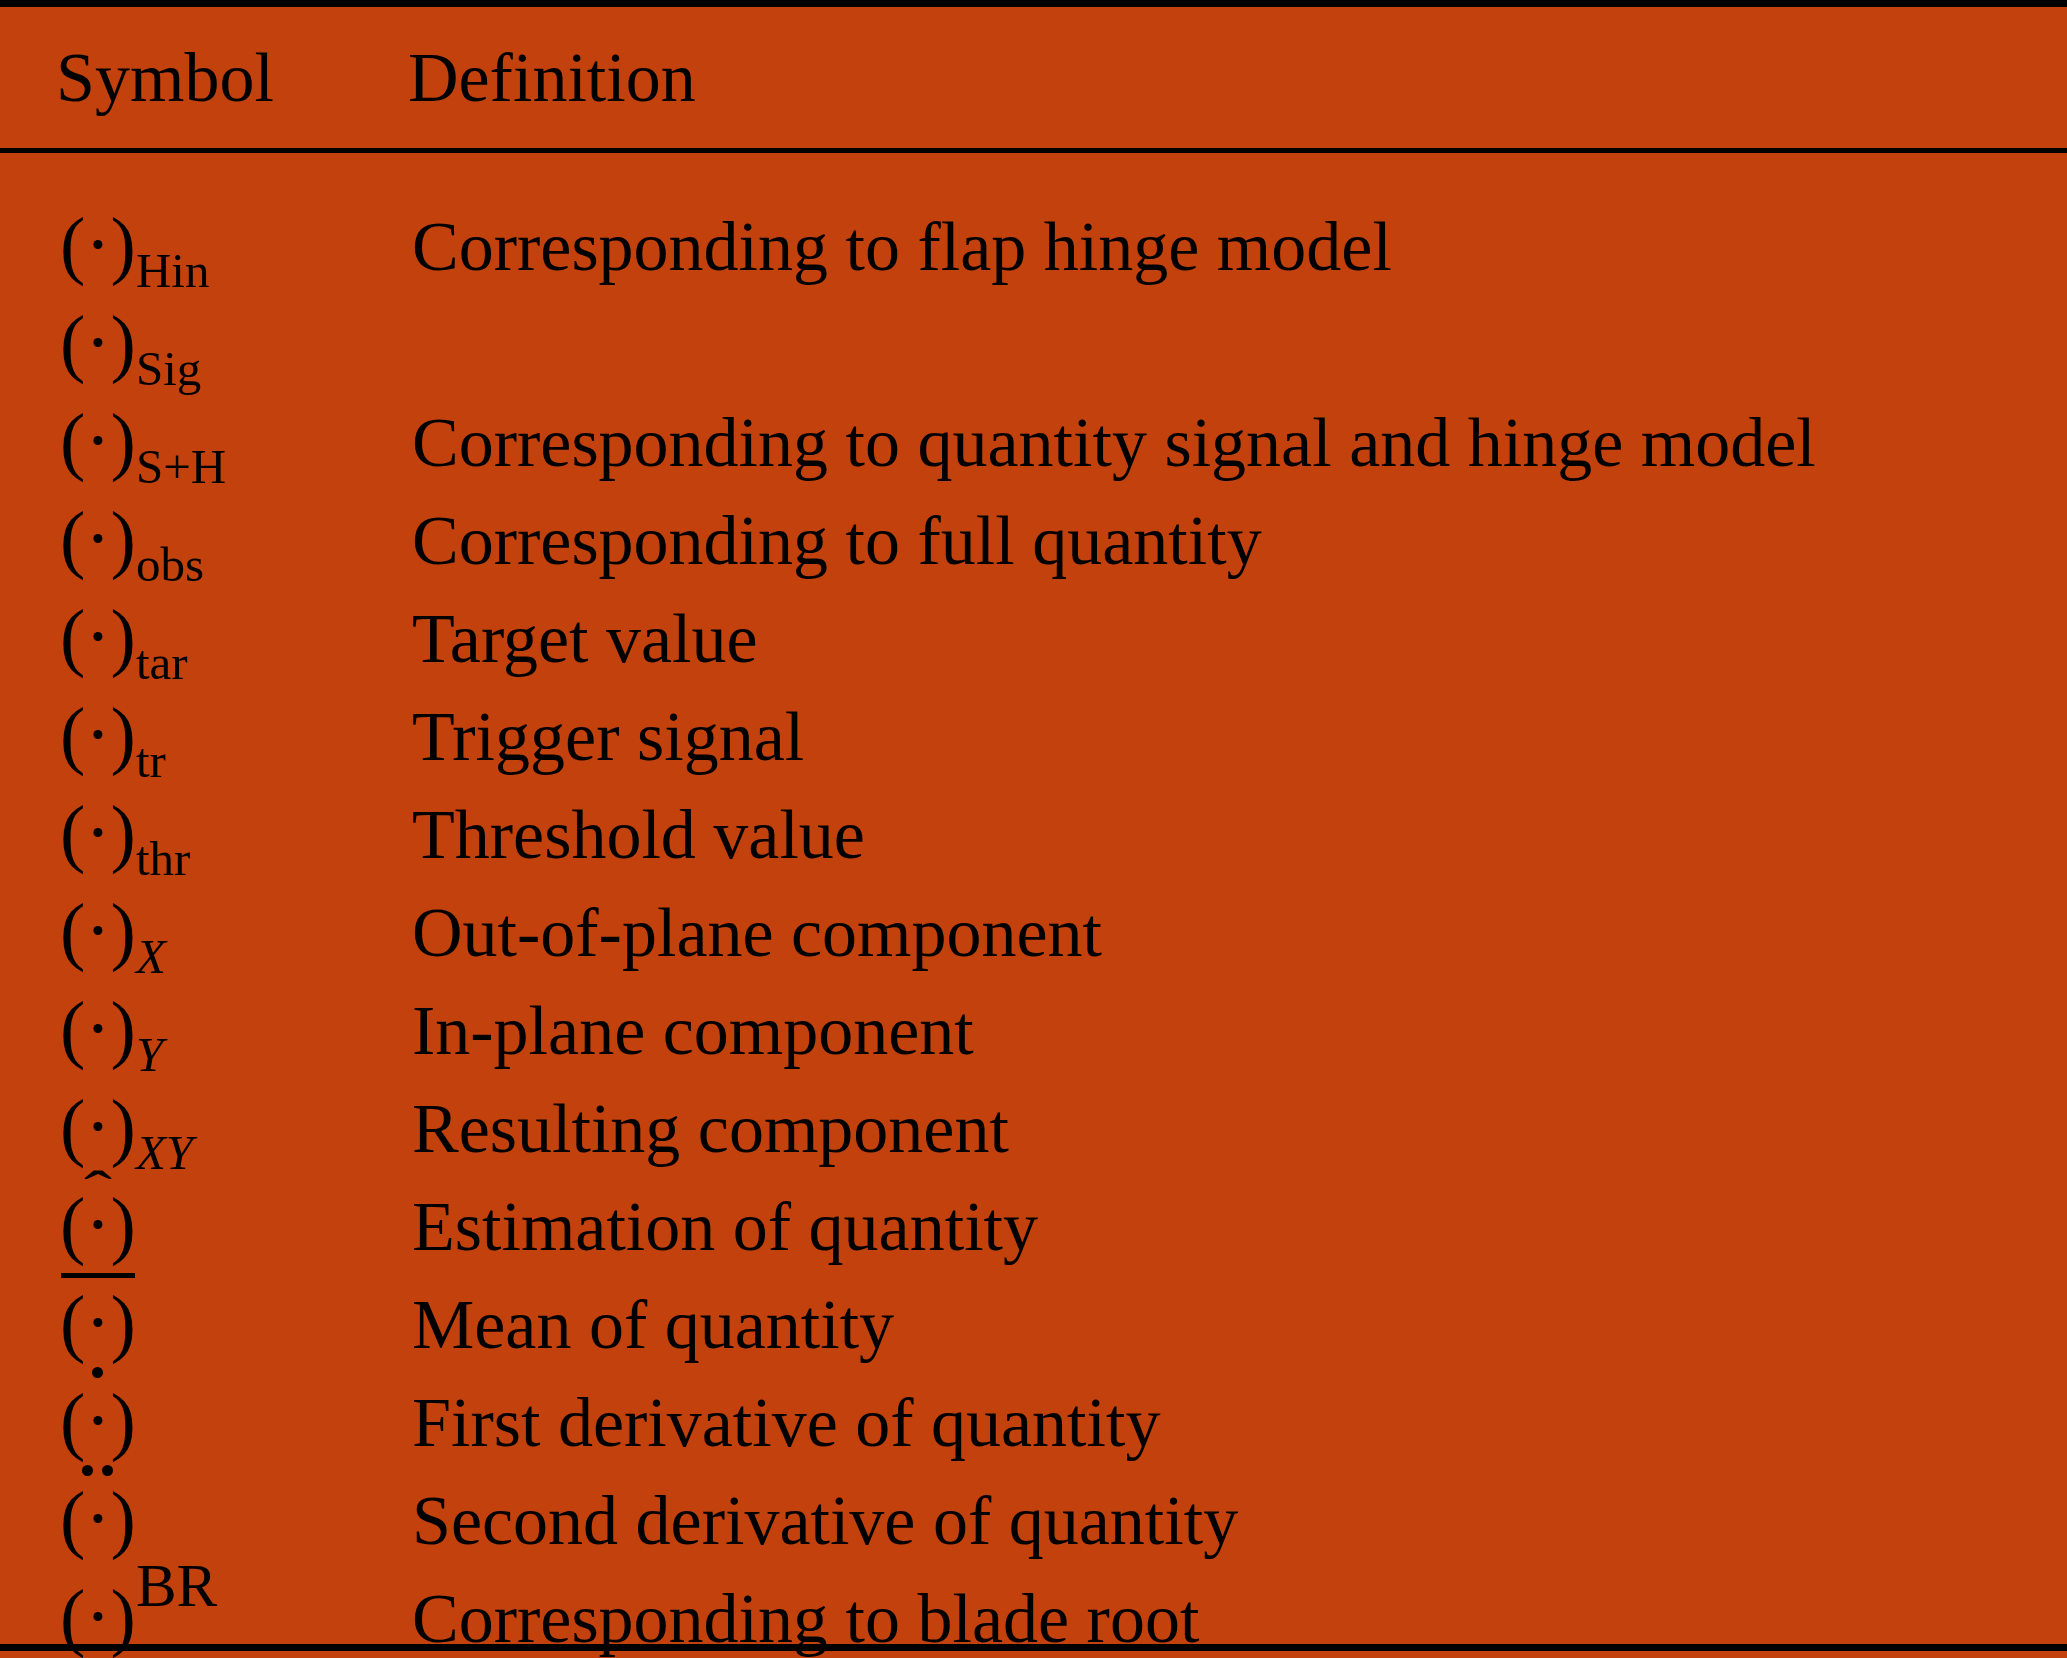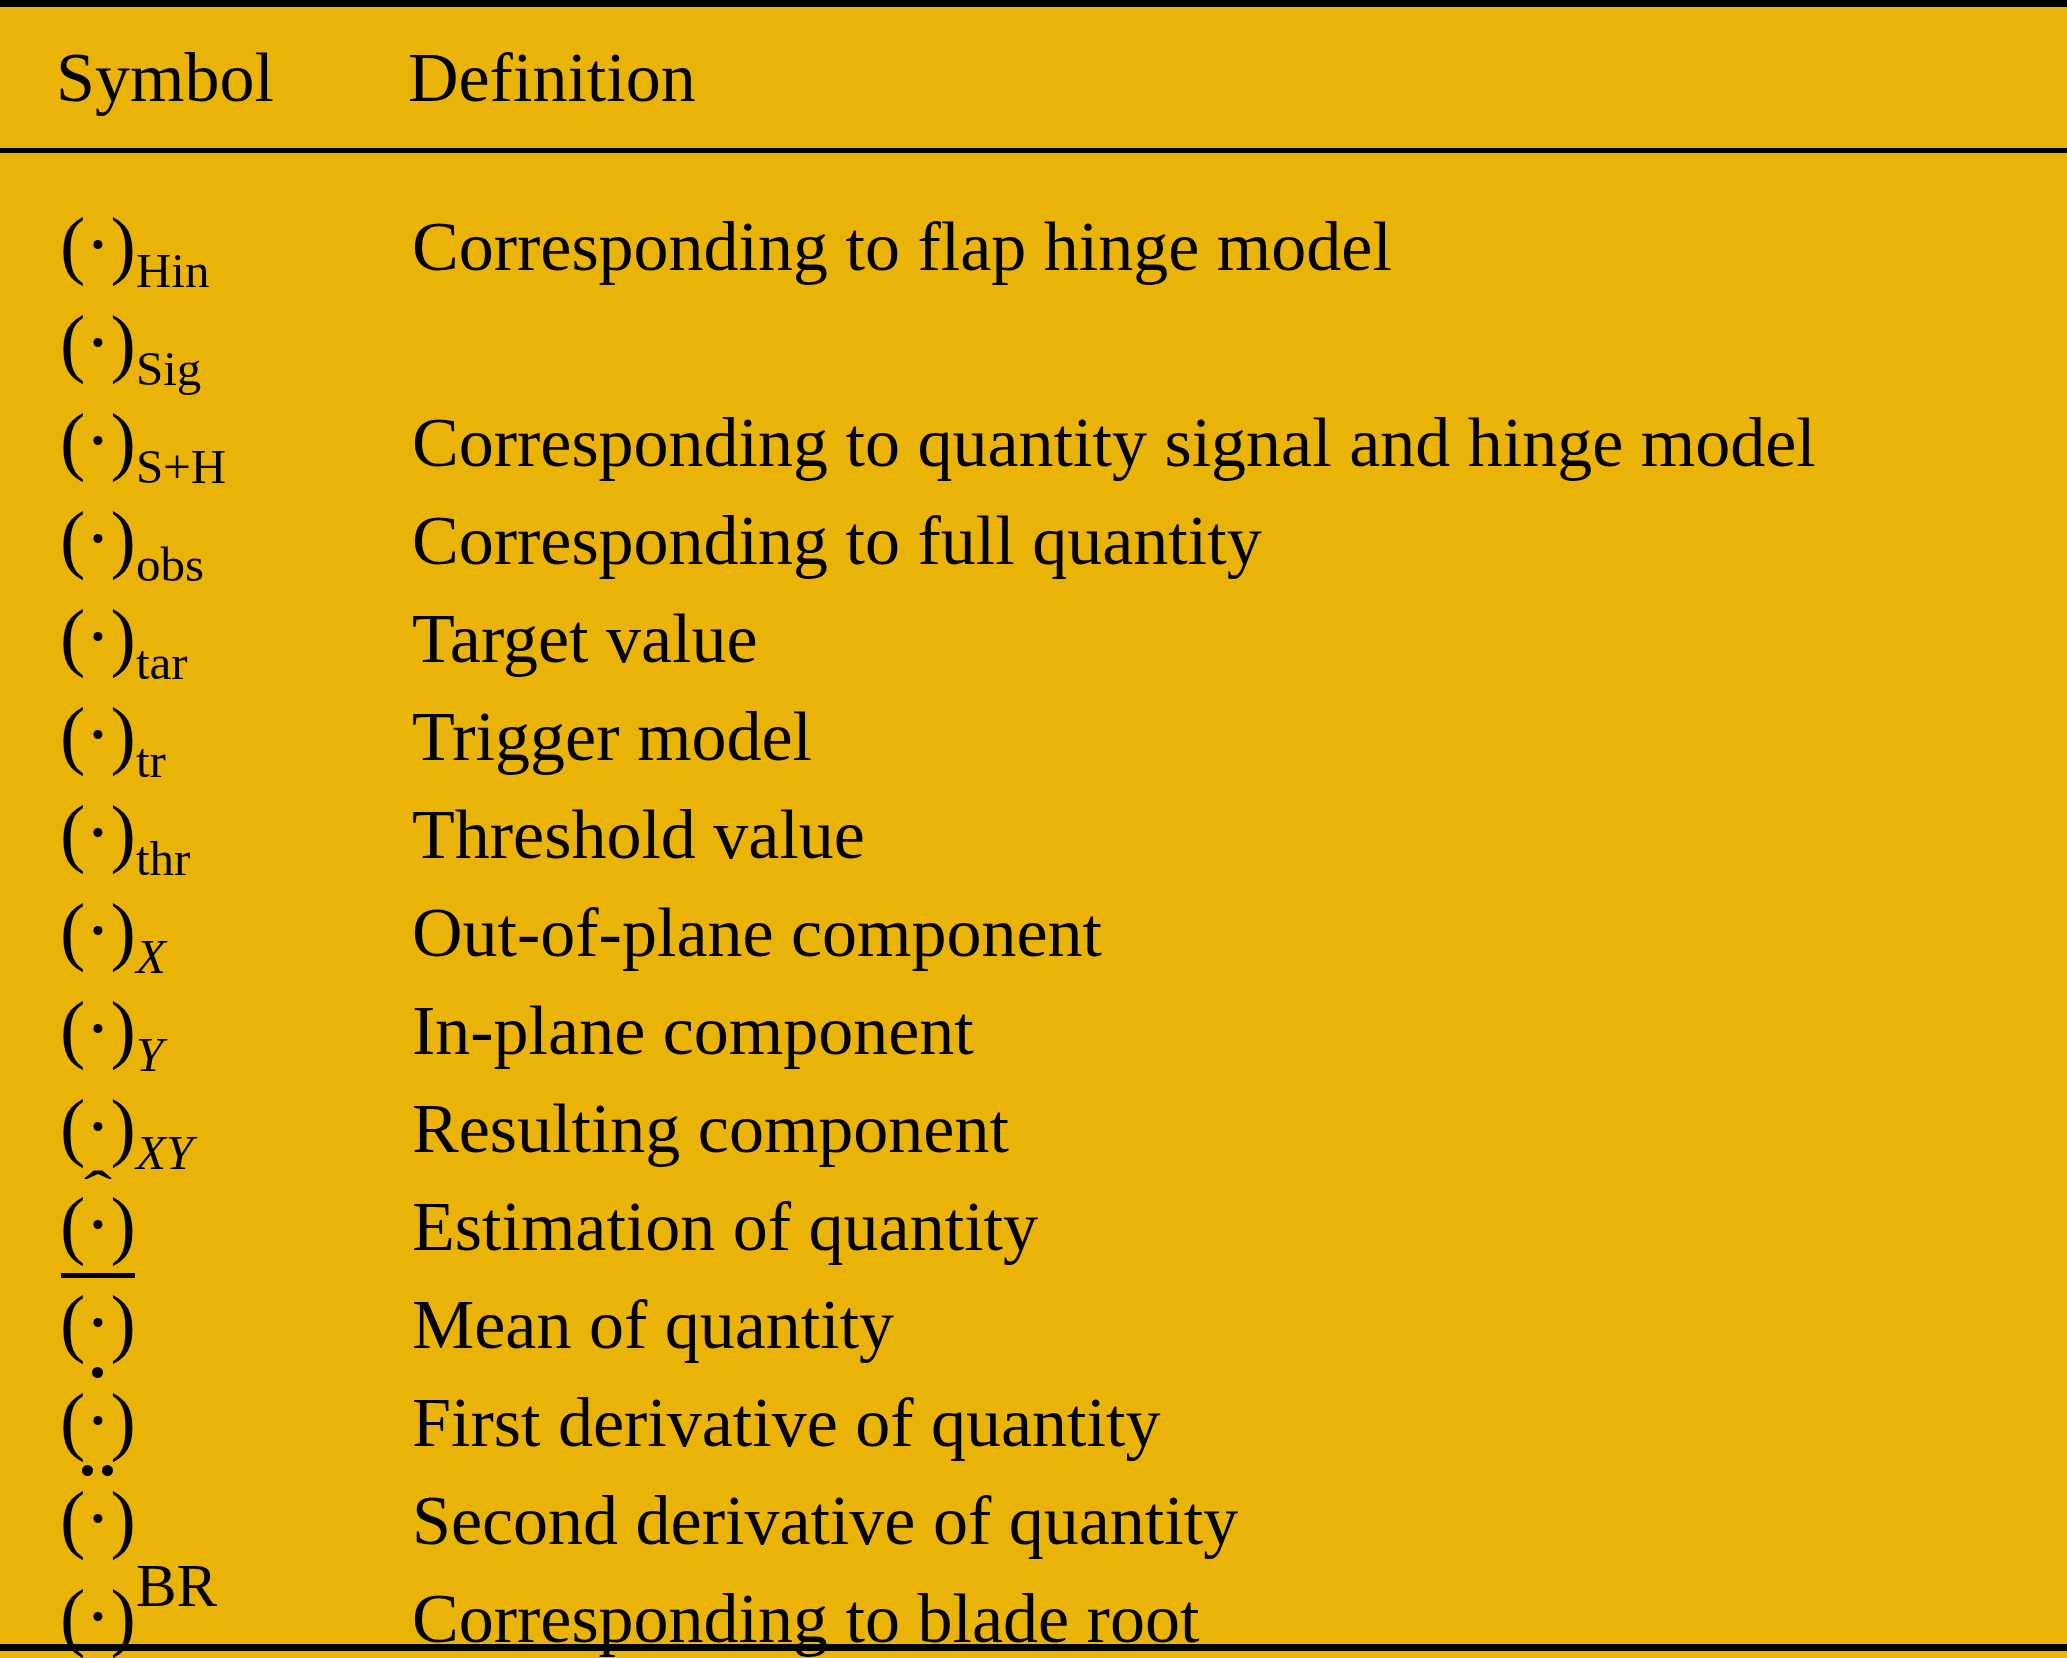--- a/index.html
+++ b/index.html
@@ -1,20 +1,20 @@
 <!DOCTYPE html>
 <html><head>
 <meta charset="utf-8">
 <style>
   html,body{margin:0;padding:0;}
   body{
     width:2067px;height:1658px;background:#ffffff;overflow:hidden;
     font-family:"Liberation Serif","DejaVu Serif",serif;color:#000000;
   }
-  .table{position:relative;width:2067px;height:1658px;background:#eab308;font-size:70px;}
+  .table{position:relative;width:2067px;height:1658px;background:#c2410c;font-size:70px;}
   .rule{position:absolute;left:0;right:0;background:#000000;}
   .rule.top{top:0;height:7px;}
   .rule.mid{top:148px;height:5px;}
   .rule.bottom{top:1644px;height:7px;}
   .header{position:absolute;top:7px;left:0;right:0;height:141px;display:flex;align-items:center;white-space:nowrap;}
   .sym-col{flex:none;width:352px;padding-left:56px;}
   .def-col{flex:1;}
   .rows{position:absolute;top:165px;left:0;right:0;}
   .row{display:flex;align-items:baseline;height:98px;line-height:98px;white-space:nowrap;}
   .cell.sym{flex:none;width:352px;padding-left:60px;}
@@ -94,21 +94,21 @@
     <div class="cell sym">
       <span class="symbol"><span class="core" data-accent="none"><span class="accent"></span><span class="base">(·)</span></span><span class="sub" data-style="roman">tar</span><span class="sup"></span></span>
     </div>
     <div class="cell def">Target value</div>
   </div>
 
   <div class="row">
     <div class="cell sym">
       <span class="symbol"><span class="core" data-accent="none"><span class="accent"></span><span class="base">(·)</span></span><span class="sub" data-style="roman">tr</span><span class="sup"></span></span>
     </div>
-    <div class="cell def">Trigger model</div>
+    <div class="cell def">Trigger signal</div>
   </div>
 
   <div class="row">
     <div class="cell sym">
       <span class="symbol"><span class="core" data-accent="none"><span class="accent"></span><span class="base">(·)</span></span><span class="sub" data-style="roman">thr</span><span class="sup"></span></span>
     </div>
     <div class="cell def">Threshold value</div>
   </div>
 
   <div class="row">

